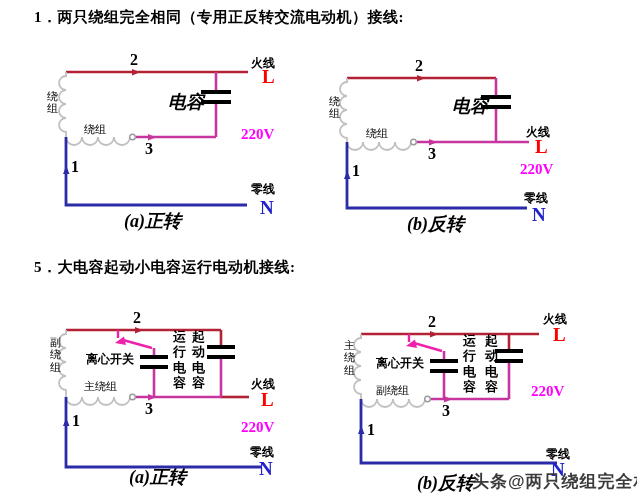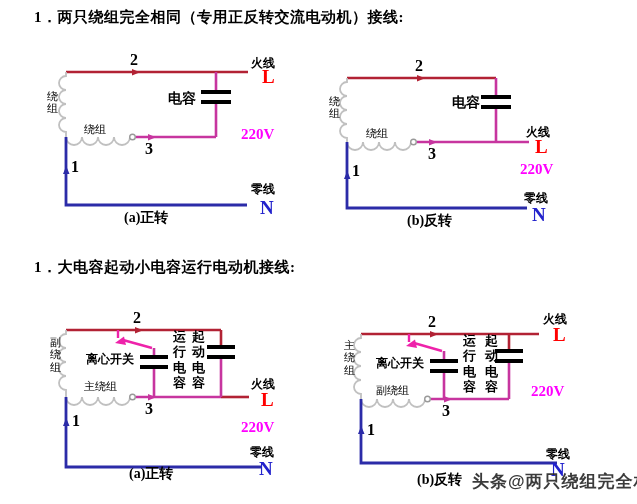--- a/index.html
+++ b/index.html
@@ -10,21 +10,21 @@
   .num{font-weight:bold;font-size:16px;font-family:"Liberation Serif",serif;}
   .zh{font-weight:bold;font-size:12px;}
   .zhs{font-weight:normal;font-size:11px;}
   .vcol{white-space:normal;word-break:break-all;width:13px;line-height:1.12;text-align:center;}
   .vcap{white-space:normal;word-break:break-all;width:14px;line-height:1.18;text-align:right;
         font-weight:bold;font-size:13px;}
   .letter{font-weight:bold;font-size:19px;font-family:"Liberation Serif",serif;}
   .l-red{color:#ff0000;}
   .n-blue{color:#2222cc;}
   .v220{font-weight:bold;font-size:15px;color:#ff00ff;font-family:"Liberation Serif",serif;}
-  .cap{font-weight:bold;font-size:14px;}
+  .cap{font-weight:bold;font-size:18px;font-style:italic;}
   .wm{font-weight:bold;font-size:17px;color:#2b2b2b;letter-spacing:1px;
       font-family:"Liberation Sans","DejaVu Sans",sans-serif;opacity:.92;}
   svg.circuit{position:absolute;left:0;top:0;}
   .w-live{stroke:#b22234;stroke-width:2.6;fill:none;}
   .w-mag{stroke:#c7359f;stroke-width:2.6;fill:none;}
   .w-neu{stroke:#2b2ba8;stroke-width:2.8;fill:none;}
   .w-coil{stroke:#c0c0c0;stroke-width:1.8;fill:none;}
   .w-sw{stroke:#ee22aa;stroke-width:2.4;fill:none;}
   .plate{fill:#000;}
   .term{fill:#ffffff;stroke:#999;stroke-width:1.4;}
@@ -107,21 +107,21 @@
       <rect class="plate" x="471" y="349" width="28" height="4"></rect>
       <rect class="plate" x="471" y="359" width="28" height="4"></rect>
       <path class="w-neu" d="M337,399 V463 H533"></path>
       <polygon class="ar-live" points="406,331 406,337.5 414,334.2"></polygon>
       <polygon class="ar-mag" points="420,396 420,402.5 428,399.2"></polygon>
       <polygon class="ar-neu" points="334,434 340.5,434 337.2,426"></polygon>
     </g>
   </svg>
 
   <div class="lbl hdr" style="left:10px;top:8px;">1．两只绕组完全相同（专用正反转交流电动机）接线:</div>
-  <div class="lbl hdr" style="left:10px;top:258px;">1．大电容起动小电容运行电动机接线:</div>
+  <div class="lbl hdr" style="left:10px;top:258px;">5．大电容起动小电容运行电动机接线:</div>
 
   <div class="lbl num" style="left:106px;top:51px;">2</div>
   <div class="lbl zhs vcol" style="left:22px;top:90px;">绕组</div>
   <div class="lbl zhs" style="left:60px;top:122px;">绕组</div>
   <div class="lbl cap" style="left:144px;top:90px;">电容</div>
   <div class="lbl num" style="left:121px;top:140px;">3</div>
   <div class="lbl num" style="left:47px;top:158px;">1</div>
   <div class="lbl zh" style="left:227px;top:55px;">火线</div>
   <div class="lbl letter l-red" style="left:238px;top:66px;">L</div>
   <div class="lbl v220" style="left:217px;top:126px;">220V</div>

